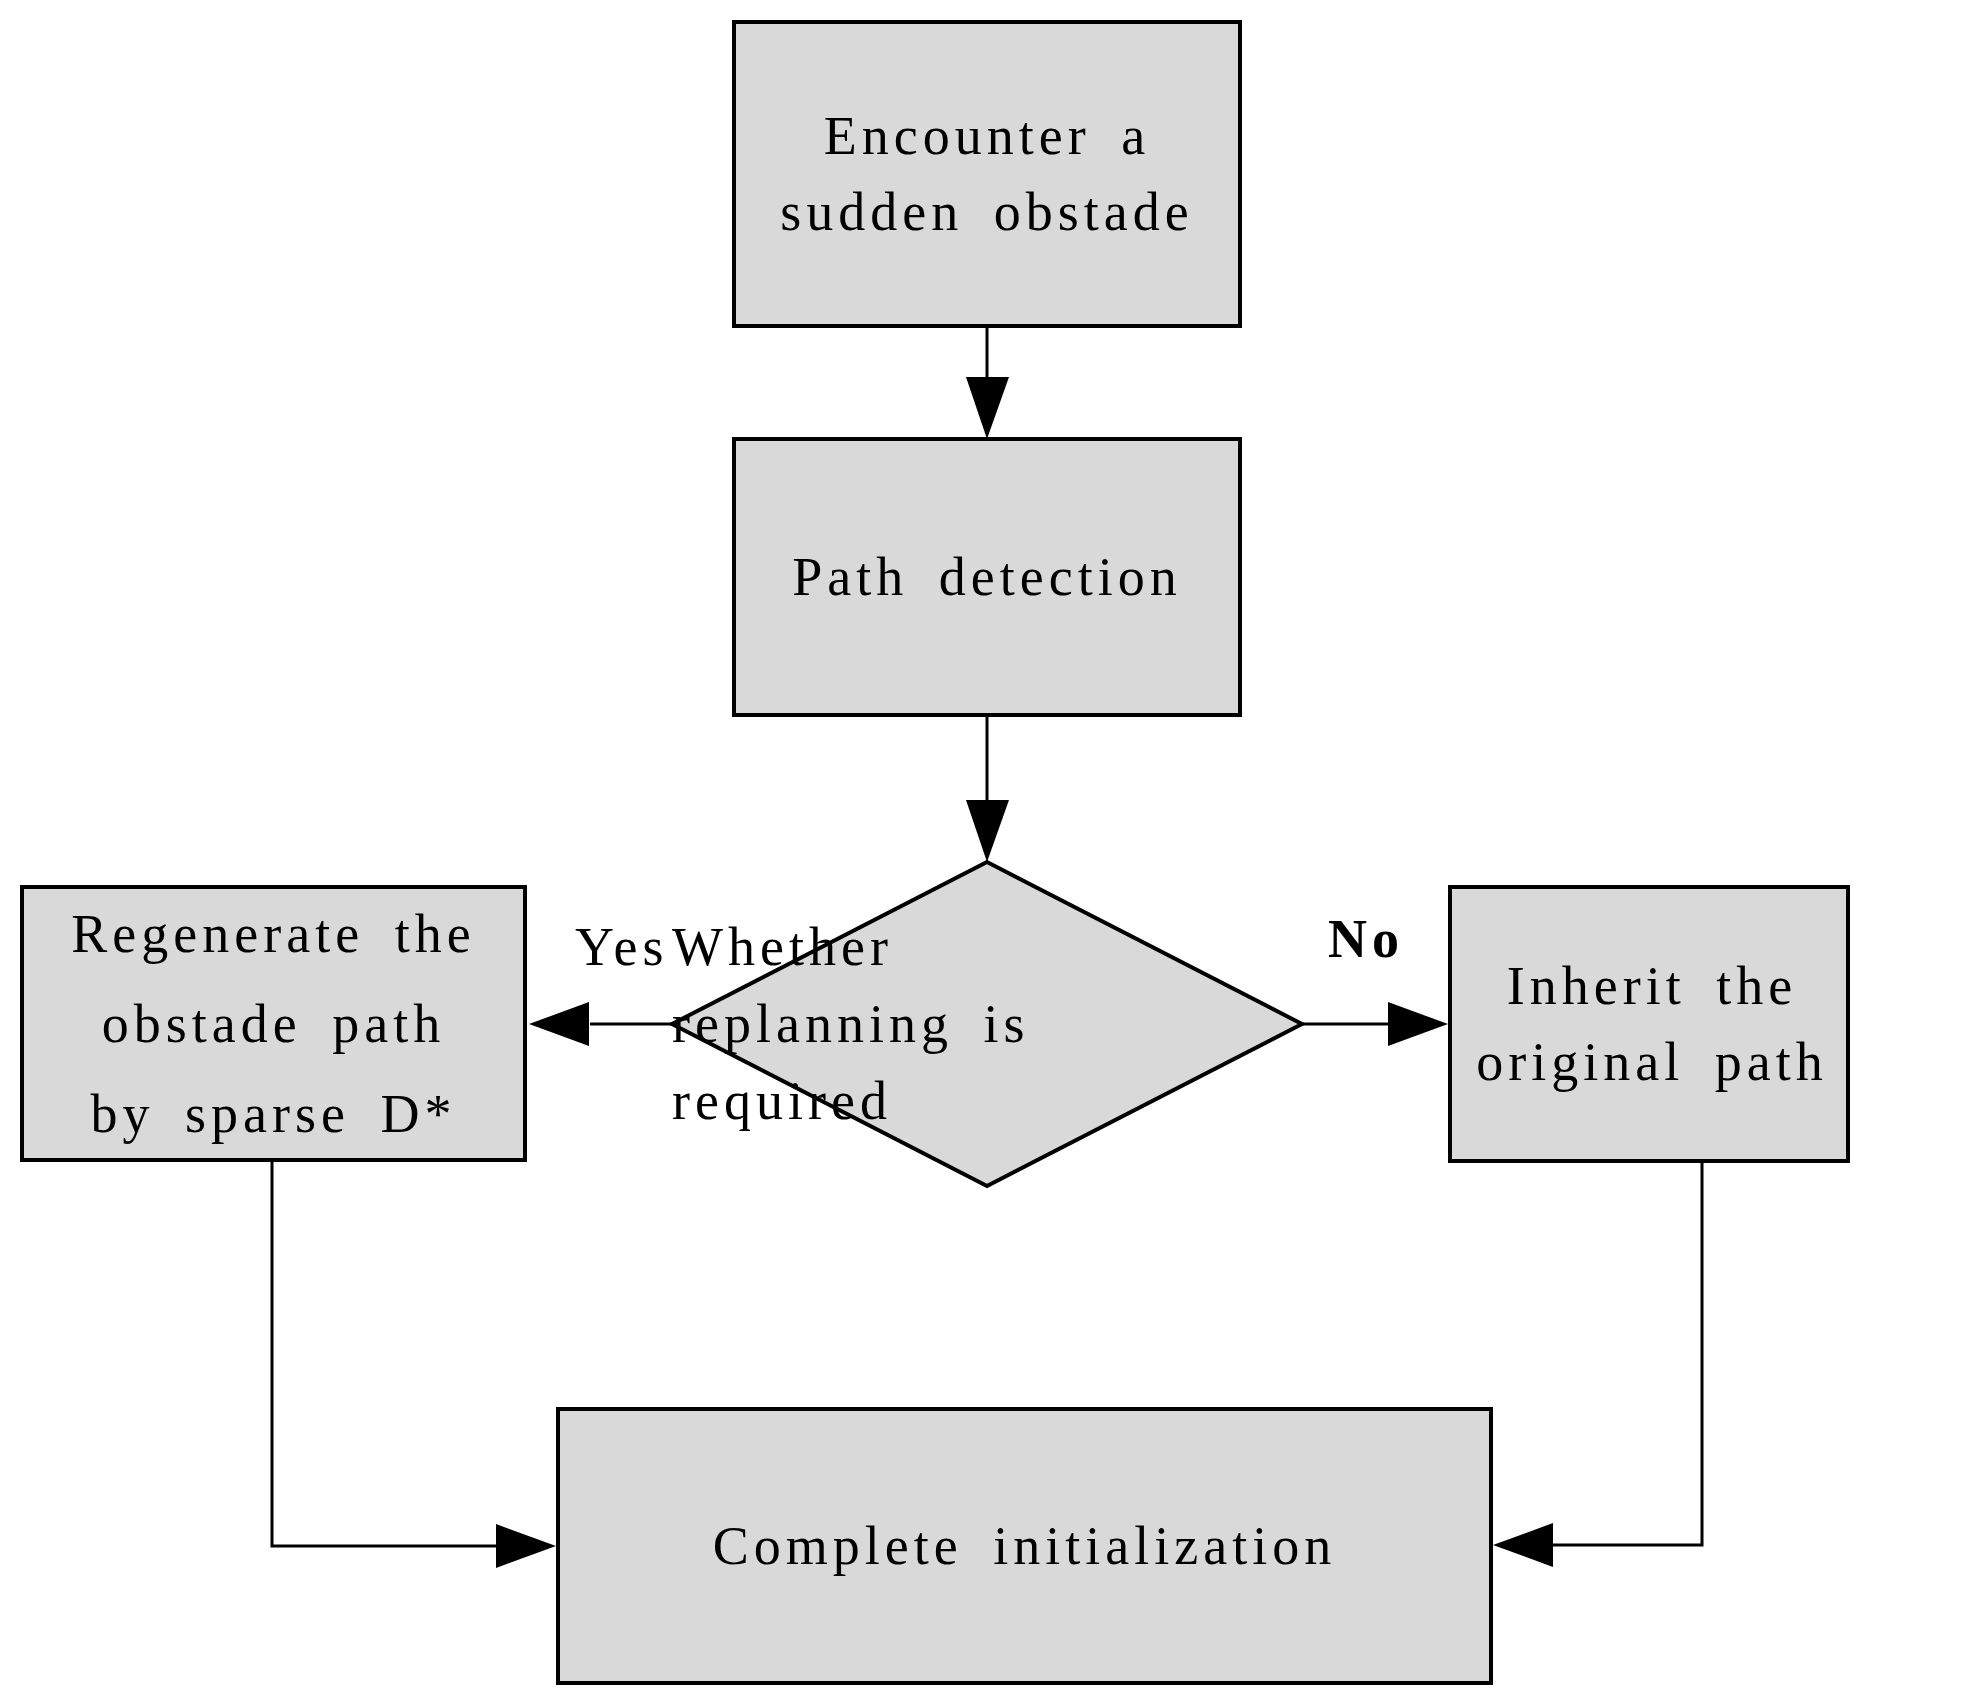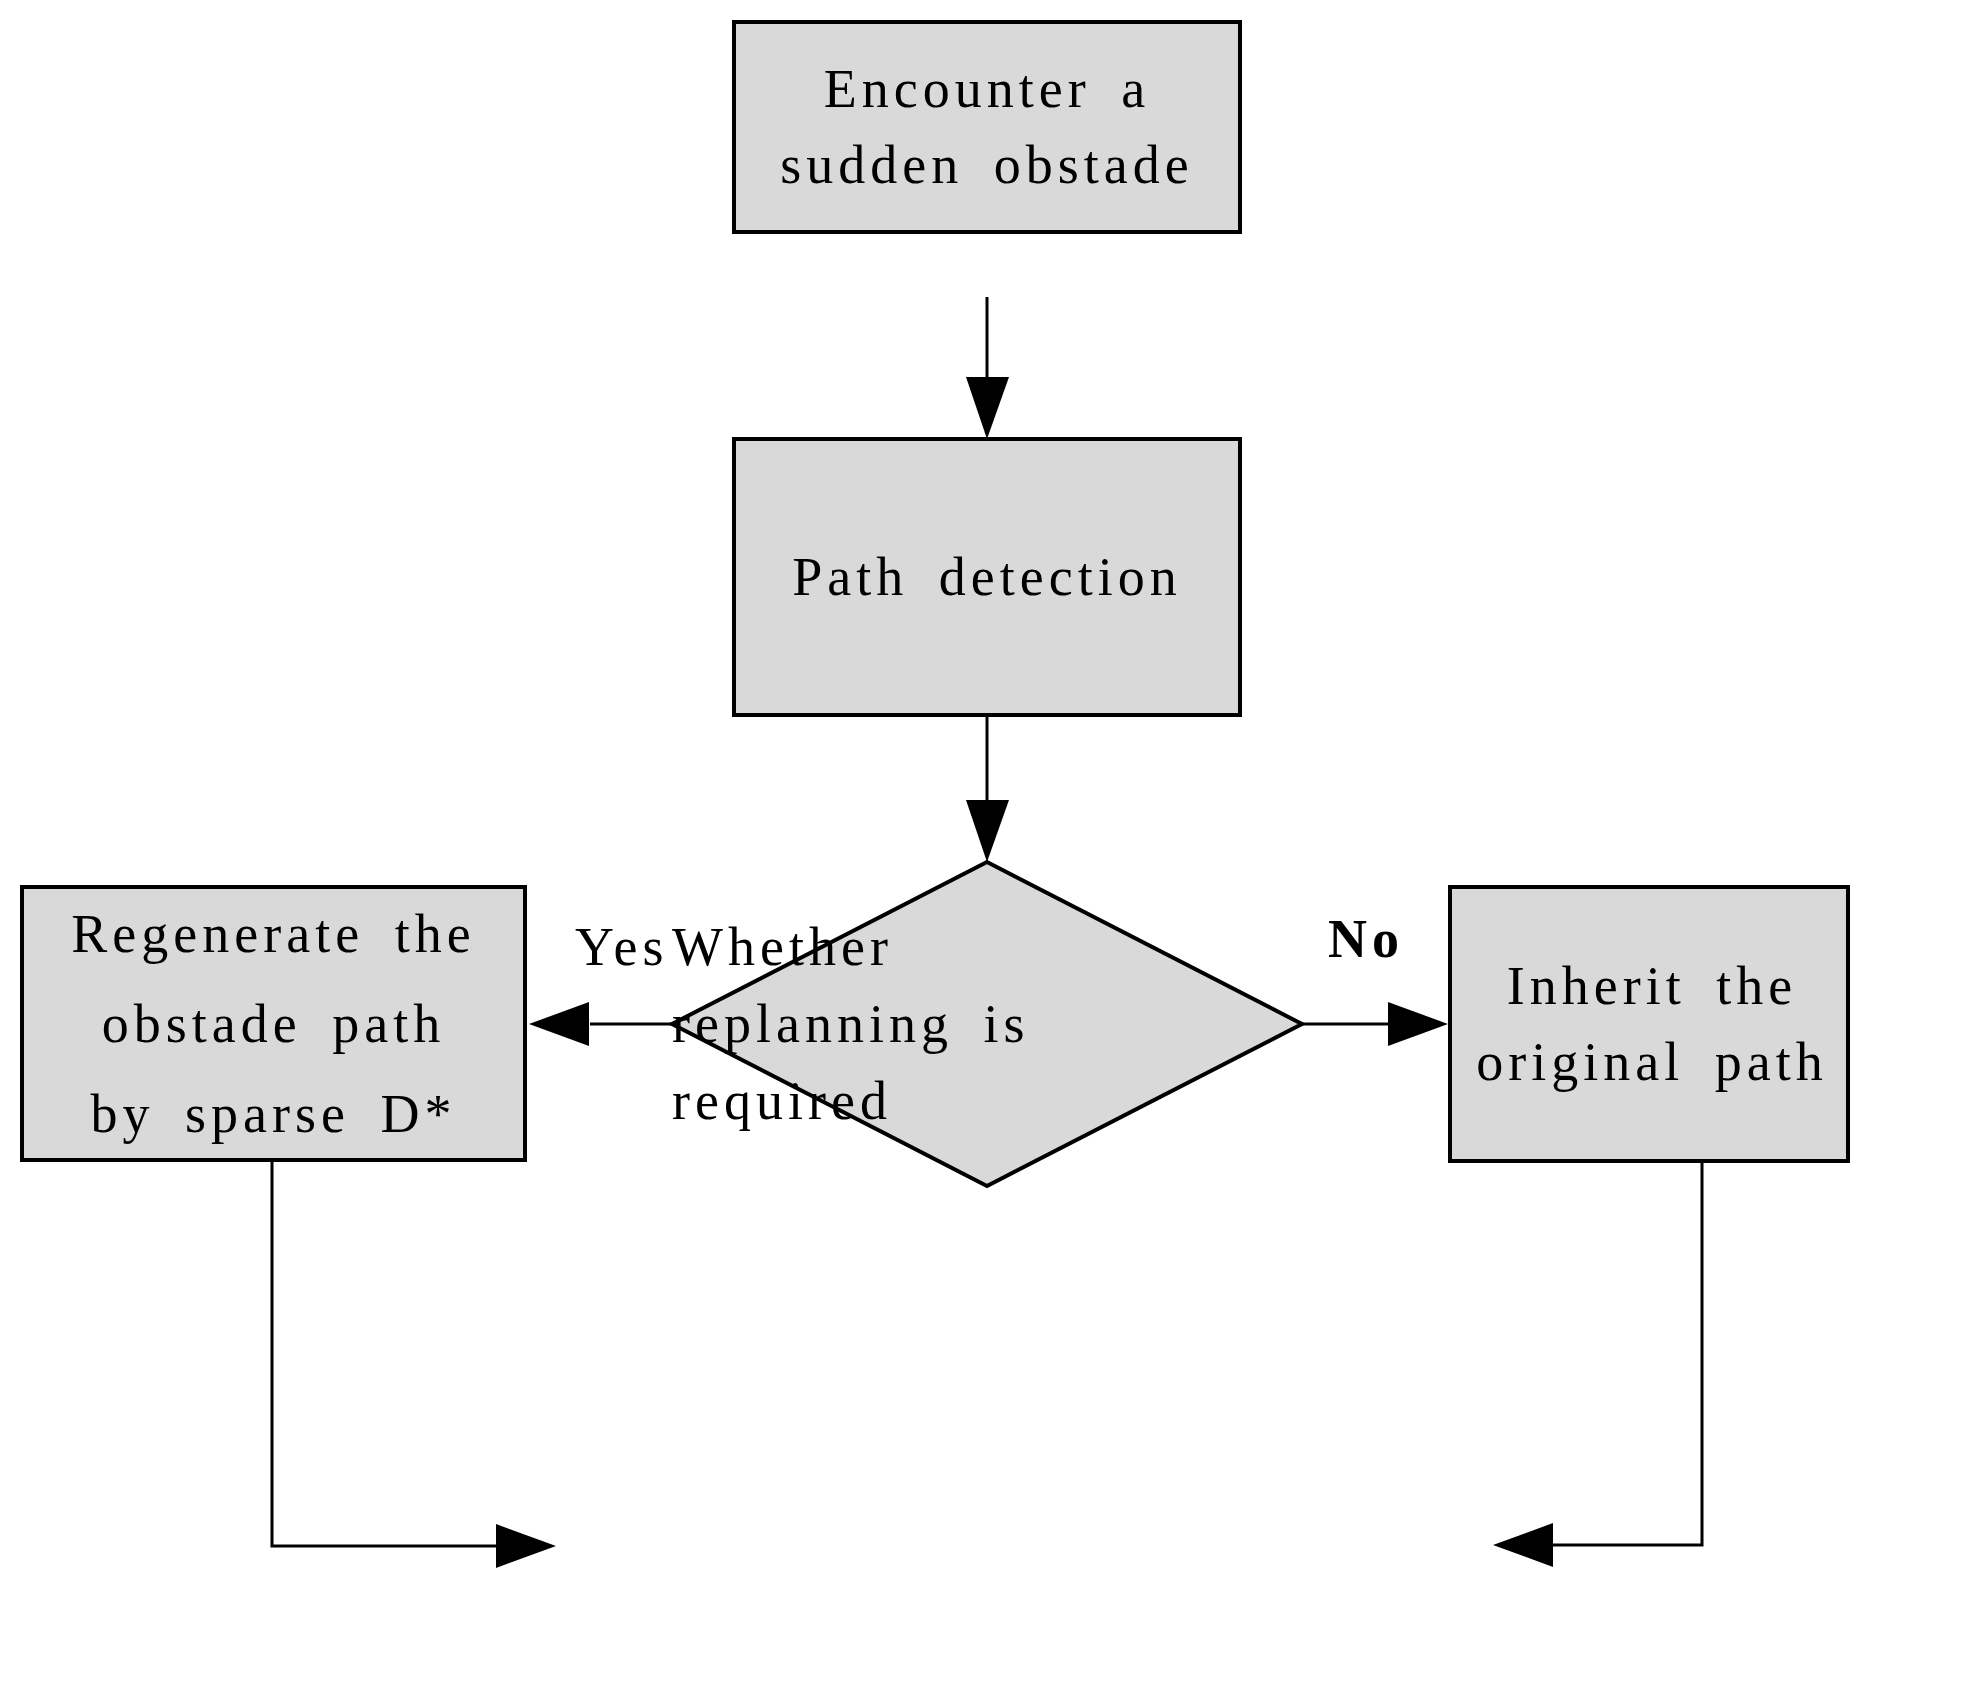--- a/index.html
+++ b/index.html
@@ -27,21 +27,21 @@
     flex-direction: column;
     align-items: center;
     justify-content: center;
     text-align: center;
     font-size: 54px;
     line-height: 76px;
     letter-spacing: 5px;
     word-spacing: 12px;
     z-index: 1;
   }
-  .node-encounter   { left: 732px;  top: 20px;   width: 510px; height: 214px; }
+  .node-encounter   { left: 732px;  top: 20px;   width: 510px; height: 308px; }
   .node-path        { left: 732px;  top: 437px;  width: 510px; height: 280px; }
   .node-regenerate  { left: 20px;   top: 885px;  width: 507px; height: 277px; gap: 14px; }
   .node-inherit     { left: 1448px; top: 885px;  width: 402px; height: 278px; padding-left: 6px; }
   .node-complete    { left: 556px;  top: 1407px; width: 937px; height: 278px; }
   .diamond-label {
     position: absolute;
     left: 672px; top: 862px;
     width: 630px; height: 324px;
     display: flex;
     flex-direction: column;
@@ -110,17 +110,20 @@
     <div>Regenerate the</div>
     <div>obstade path</div>
     <div>by sparse D*</div>
   </div>
 
   <div class="node node-inherit">
     <div>Inherit the</div>
     <div>original path</div>
   </div>
 
+  <div class="node node-complete">
+    <div>Complete initialization</div>
+  </div>
 
   <div class="edge-label edge-label-yes">Yes</div>
   <div class="edge-label edge-label-no">No</div>
 
 </div>
 
 </body></html>

